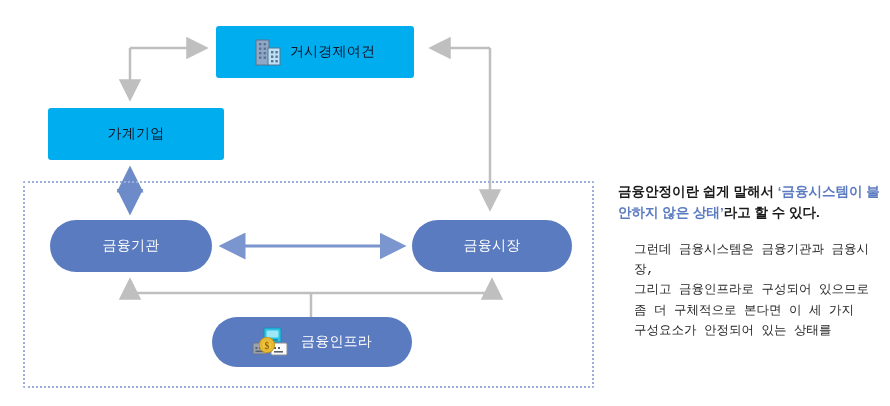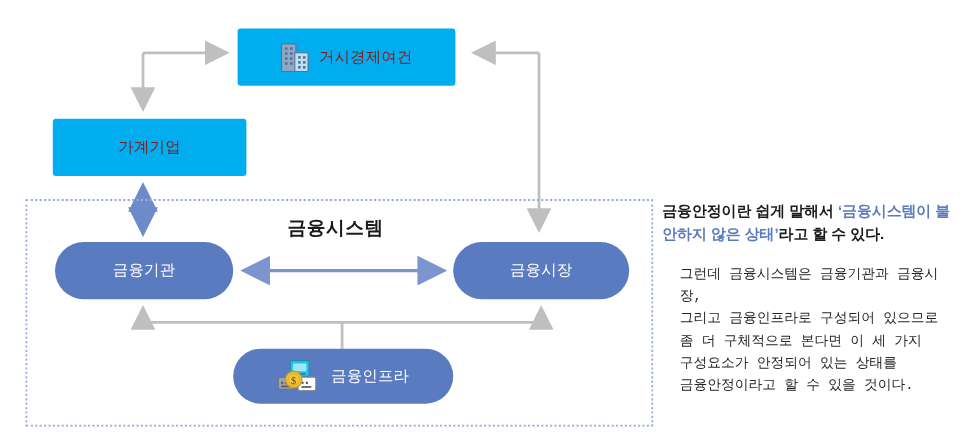--- a/index.html
+++ b/index.html
@@ -45,21 +45,21 @@
     display: flex;
     align-items: center;
     justify-content: center;
     gap: 9px;
     font-size: 14px;
     letter-spacing: .2px;
     white-space: nowrap;
   }
   .box.cyan {
     background: #00AEEF;
-    color: #7f1d1d;
+    color: #0f172a;
   }
   .box.purple {
     background: #5B7BC0;
     color: #ffffff;
     border-radius: 26px;
   }
 
   #box-macro {
     left: 216px;  top: 26px;  width: 198px; height: 52px;
   }
@@ -102,21 +102,21 @@
   
   .icon {
     display: inline-block;
     line-height: 0;
     flex: 0 0 auto;
   }
 
   
   .panel {
     position: absolute;
-    left: 602px;
+    left: 618px;
     top: 182px;
     width: 268px;
   }
   .panel-heading {
     font-size: 13.5px;
     font-weight: bold;
     color: #1a1a1a;
     line-height: 1.55;
     margin: 0 0 16px 0;
   }
@@ -178,21 +178,20 @@
 
       <g>
         <path d="M130,293 L492,293" stroke="#BFBFBF" stroke-width="2.5" fill="none"></path>
         <path d="M130,293 L130,281" stroke="#BFBFBF" stroke-width="2.5" fill="none" marker-end="url(#ah-gray)"></path>
         <path d="M492,293 L492,281" stroke="#BFBFBF" stroke-width="2.5" fill="none" marker-end="url(#ah-gray)"></path>
         <path d="M311,293 L311,317" stroke="#BFBFBF" stroke-width="2.5" fill="none"></path>
       </g>
     </svg>
 
     <div id="system-frame"></div>
-    <div id="system-title">금융시스템</div>
 
     <div class="box cyan" id="box-macro">
       <span class="icon">
         <svg width="26" height="28" viewBox="0 0 26 28">
           <rect x="1" y="2" width="13" height="25" fill="#8FA8C8" stroke="#5C7290" stroke-width="1"></rect>
           <rect x="13" y="10" width="12" height="17" fill="#BCE3F5" stroke="#5C7290" stroke-width="1"></rect>
           <g fill="#5C7290">
             <rect x="4" y="5" width="2.4" height="2.4"></rect>
               <rect x="8.6" y="5" width="2.4" height="2.4"></rect>
             <rect x="4" y="9.5" width="2.4" height="2.4"></rect>
@@ -256,17 +255,16 @@
     <div class="panel-heading">
       <span class="ln">금융안정이란 쉽게 말해서</span>
       <span class="hl">‘금융시스템이 불안하지 않은 상태’</span><span>라고</span>
       <span class="ln">할 수 있다.</span>
     </div>
     <div class="panel-body">
       <span class="ln">그런데 금융시스템은 금융기관과 금융시장,</span>
       <span class="ln">그리고 금융인프라로 구성되어 있으므로</span>
       <span class="ln">좀 더 구체적으로 본다면 이 세 가지</span>
       <span class="ln">구성요소가 안정되어 있는 상태를</span>
-      <span class="ln">금융안정이라고 할 수 있을 것이다.</span>
     </div>
   </div>
 
 </div>
 
 </body></html>

